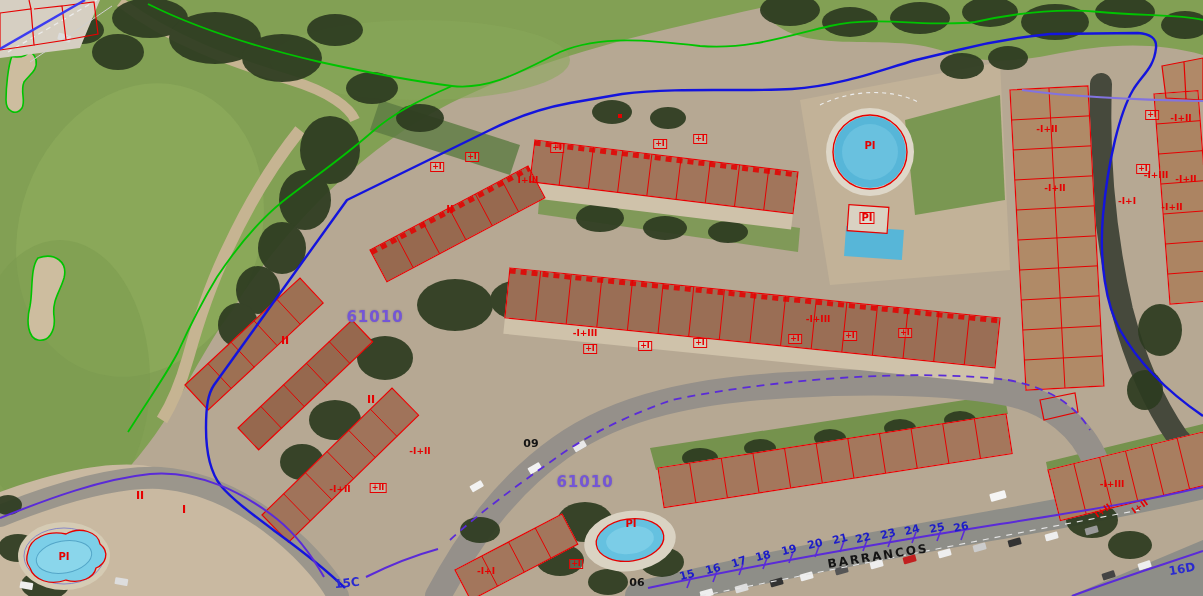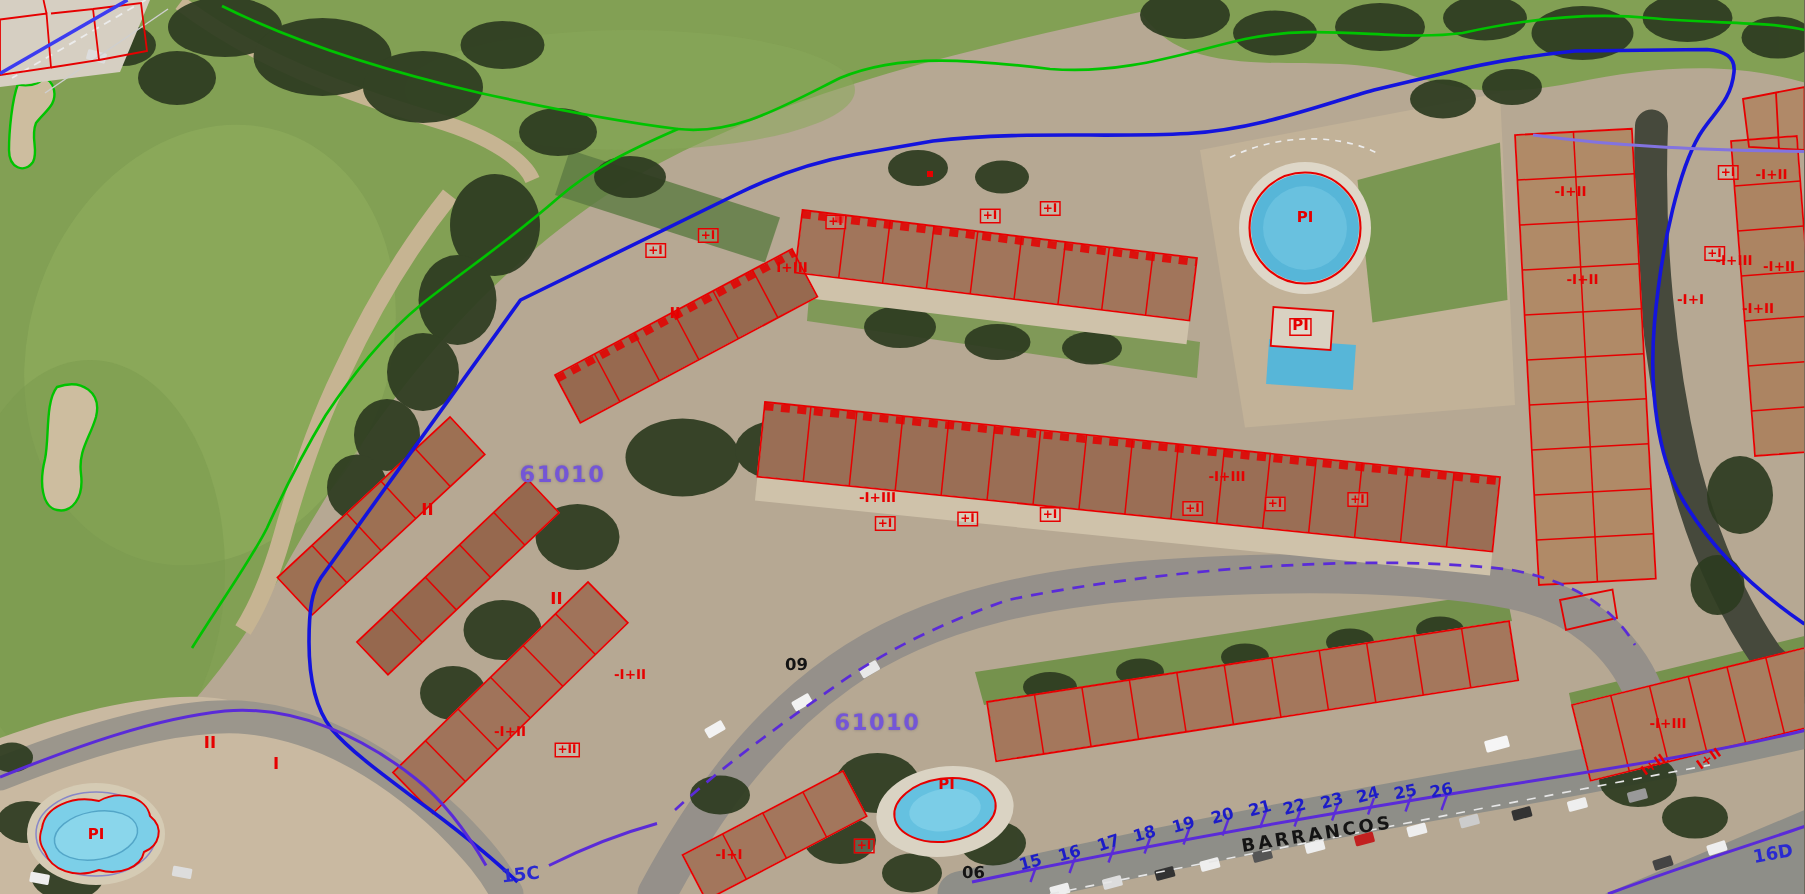--- a/index.html
+++ b/index.html
@@ -316,21 +316,21 @@
       <span class="lbl k-num" style="left: 815px; top: 544px; transform: translate(-50%, -50%) rotate(-15deg);">20</span>
       <span class="lbl k-num" style="left: 840px; top: 539px; transform: translate(-50%, -50%) rotate(-15deg);">21</span>
       <span class="lbl k-num" style="left: 863px; top: 538px; transform: translate(-50%, -50%) rotate(-15deg);">22</span>
       <span class="lbl k-num" style="left: 888px; top: 534px; transform: translate(-50%, -50%) rotate(-15deg);">23</span>
       <span class="lbl k-num" style="left: 912px; top: 530px; transform: translate(-50%, -50%) rotate(-15deg);">24</span>
       <span class="lbl k-num" style="left: 937px; top: 528px; transform: translate(-50%, -50%) rotate(-12deg);">25</span>
       <span class="lbl k-num" style="left: 961px; top: 527px; transform: translate(-50%, -50%) rotate(-12deg);">26</span>
       <span class="lbl k-numc" style="left: 347px; top: 583px; transform: translate(-50%, -50%) rotate(-6deg);">15C</span>
       <span class="lbl k-numc" style="left: 1182px; top: 569px; transform: translate(-50%, -50%) rotate(-10deg);">16D</span>
       <span class="lbl k-blk" style="left: 531px; top: 443px; transform: translate(-50%, -50%) rotate(0deg);">09</span>
-      <span class="lbl k-blk" style="left: 637px; top: 582px; transform: translate(-50%, -50%) rotate(0deg); margin-left: 12px;">06</span>
+      <span class="lbl k-blk" style="left: 637px; top: 582px; transform: translate(-50%, -50%) rotate(0deg);">06</span>
       <span class="lbl k-red" style="left: 870px; top: 146px; font-size: 10px; transform: translate(-50%, -50%) rotate(0deg);">PI</span>
       <span class="lbl k-red box" style="left: 867px; top: 218px; font-size: 10px; transform: translate(-50%, -50%) rotate(0deg);">PI</span>
       <span class="lbl k-red" style="left: 631px; top: 524px; font-size: 10px; transform: translate(-50%, -50%) rotate(0deg);">PI</span>
       <span class="lbl k-red" style="left: 64px; top: 557px; font-size: 10px; transform: translate(-50%, -50%) rotate(0deg);">PI</span>
       <span class="lbl k-red" style="left: 285px; top: 340px; font-size: 11px; transform: translate(-50%, -50%) rotate(0deg);">II</span>
       <span class="lbl k-red" style="left: 371px; top: 399px; font-size: 11px; transform: translate(-50%, -50%) rotate(0deg);">II</span>
       <span class="lbl k-red" style="left: 140px; top: 495px; font-size: 11px; transform: translate(-50%, -50%) rotate(0deg);">II</span>
       <span class="lbl k-red" style="left: 184px; top: 509px; font-size: 11px; transform: translate(-50%, -50%) rotate(0deg);">I</span>
       <span class="lbl k-red" style="left: 450px; top: 210px; font-size: 10px; transform: translate(-50%, -50%) rotate(0deg);">II</span>
       <span class="lbl k-red" style="left: 528px; top: 180px; transform: translate(-50%, -50%) rotate(0deg);">I+III</span>
@@ -353,18 +353,18 @@
       <span class="lbl k-red" style="left: 1181px; top: 118px; transform: translate(-50%, -50%) rotate(0deg);">-I+II</span>
       <span class="lbl k-red box" style="left: 1143px; top: 169px; font-size: 8px; transform: translate(-50%, -50%) rotate(0deg);">+I</span>
       <span class="lbl k-red" style="left: 1156px; top: 175px; transform: translate(-50%, -50%) rotate(0deg);">-I+III</span>
       <span class="lbl k-red" style="left: 1186px; top: 179px; transform: translate(-50%, -50%) rotate(0deg);">-I+II</span>
       <span class="lbl k-red" style="left: 1127px; top: 201px; transform: translate(-50%, -50%) rotate(0deg);">-I+I</span>
       <span class="lbl k-red" style="left: 1172px; top: 207px; transform: translate(-50%, -50%) rotate(0deg);">-I+II</span>
       <span class="lbl k-red" style="left: 1112px; top: 484px; transform: translate(-50%, -50%) rotate(0deg);">-I+III</span>
       <span class="lbl k-red" style="left: 1103px; top: 511px; transform: translate(-50%, -50%) rotate(-35deg);">I+II</span>
       <span class="lbl k-red" style="left: 1140px; top: 507px; transform: translate(-50%, -50%) rotate(-35deg);">I+II</span>
       <span class="lbl k-red" style="left: 340px; top: 489px; transform: translate(-50%, -50%) rotate(0deg);">-I+II</span>
-      <span class="lbl k-red box" style="left: 378px; top: 488px; font-size: 8px; transform: translate(-50%, -50%) rotate(0deg); margin-top: 12px;">+II</span>
+      <span class="lbl k-red box" style="left: 378px; top: 488px; font-size: 8px; transform: translate(-50%, -50%) rotate(0deg);">+II</span>
       <span class="lbl k-red" style="left: 420px; top: 451px; transform: translate(-50%, -50%) rotate(0deg);">-I+II</span>
       <span class="lbl k-red" style="left: 486px; top: 571px; transform: translate(-50%, -50%) rotate(0deg);">-I+I</span>
       <span class="lbl k-red box" style="left: 576px; top: 564px; font-size: 8px; transform: translate(-50%, -50%) rotate(0deg);">+I</span>
     </div>
 </div>
 
 </body></html>

